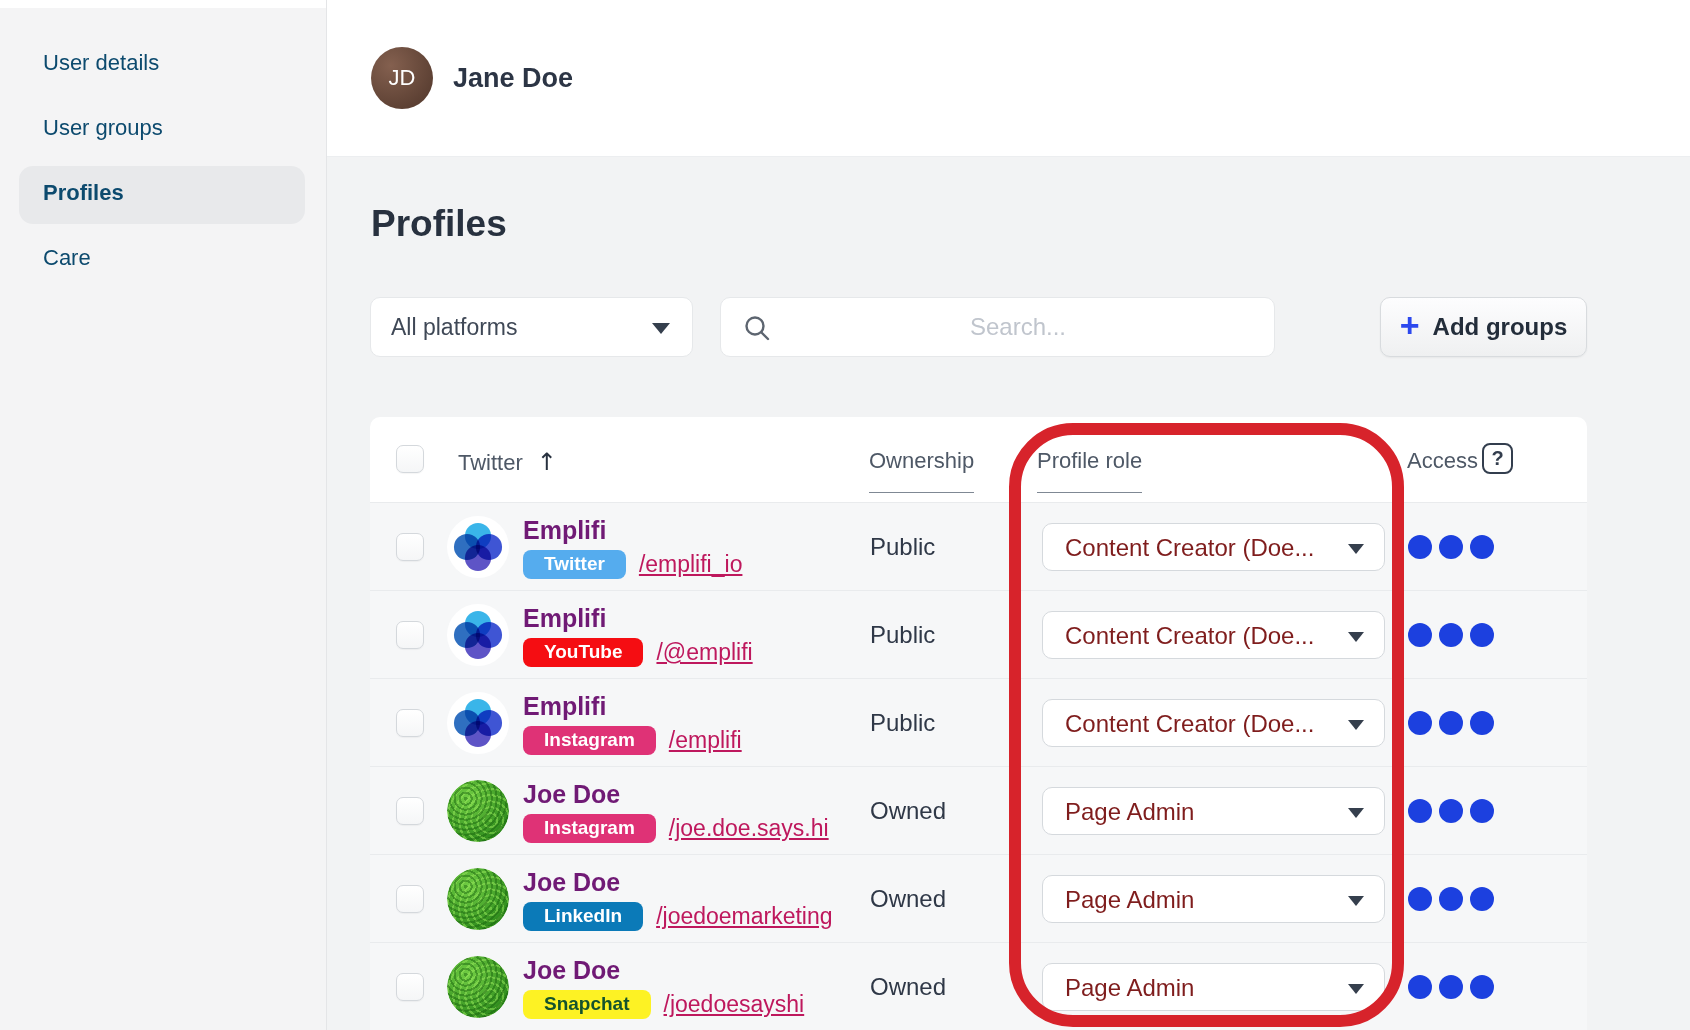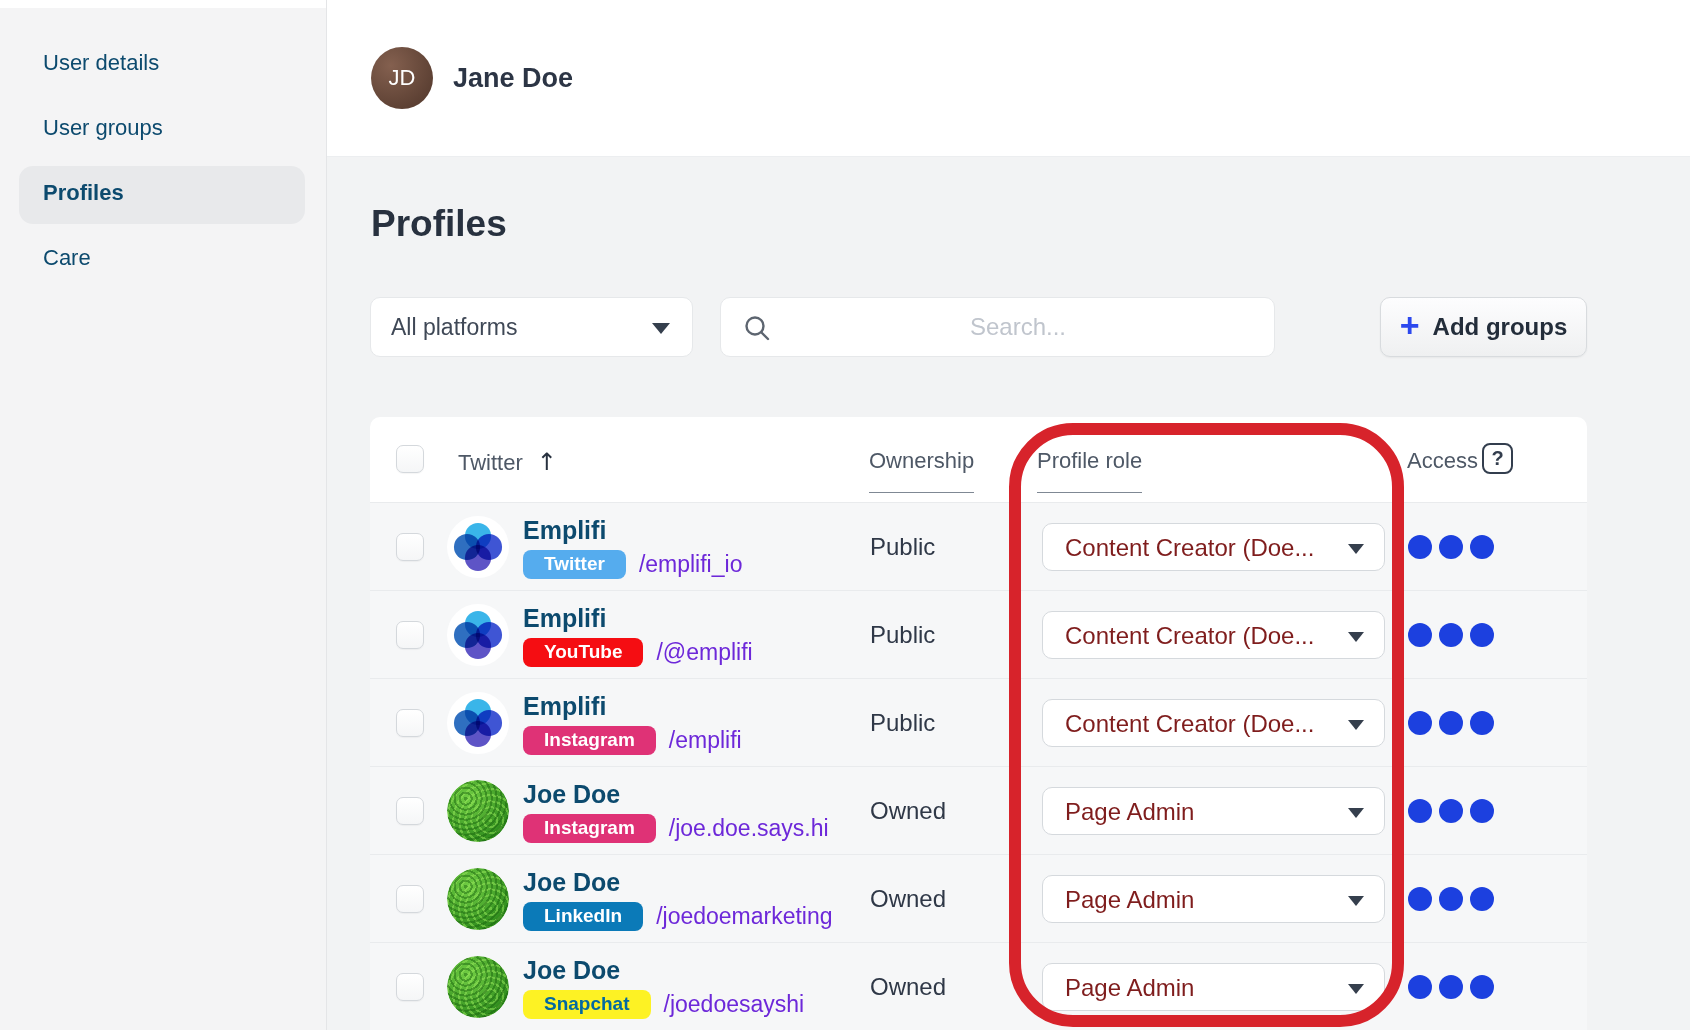--- a/index.html
+++ b/index.html
@@ -58,24 +58,24 @@
   .rows { position:absolute; left:0; top:85px; width:100%; }
   .row { position:relative; width:100%; height:88px; background:#f6f7f8; border-top:1px solid #e9ebed; }
   .row .checkbox { top:30px; }
   .row-avatar { position:absolute; left:77px; top:13px; width:62px; height:62px; border-radius:50%; background:#fff; overflow:hidden; }
   .row-avatar svg { position:absolute; left:4px; top:4px; isolation:isolate; }
   .green-ava { position:absolute; left:0; top:0; width:62px; height:62px; border-radius:50%;
        background:
          repeating-radial-gradient(circle at 30% 30%, rgba(23,97,13,.45) 0 2px, transparent 2px 5px),
          repeating-radial-gradient(circle at 70% 65%, rgba(150,230,90,.5) 0 2px, transparent 2px 6px),
          radial-gradient(circle at 35% 30%, #72ce44, #2f8c1d 75%); }
-  .p-name { position:absolute; left:153px; top:13px; font-size:25px; font-weight:bold; color:#0c4a6e; white-space:nowrap; }
+  .p-name { position:absolute; left:153px; top:13px; font-size:25px; font-weight:bold; color:#701a75; white-space:nowrap; }
   .p-sub { position:absolute; left:153px; top:47px; display:flex; align-items:center; }
   .badge { font-size:19px; font-weight:bold; padding:3px 21px 4px; border-radius:8px; white-space:nowrap; }
-  .handle { font-size:23px; color:#6d28d9; margin-left:13px; white-space:nowrap; }
+  .handle { font-size:23px; color:#be185d; margin-left:13px; white-space:nowrap;text-decoration:underline; }
   .own { position:absolute; left:500px; top:30px; font-size:24px; color:#2f3847; }
   .role-dd { position:absolute; left:672px; top:20px; width:343px; height:48px; background:#fff; border:1px solid #d5d9dd;
              border-radius:10px; cursor:pointer; }
   .role-dd .lbl { position:absolute; left:22px; top:10px; font-size:24px; color:#7f1d1d; white-space:nowrap; }
   .role-dd .caret-down { right:20px; top:20px; border-left-width:8px; border-right-width:8px; border-top-width:10px; }
   .dots { position:absolute; left:1038px; top:32px; display:flex; gap:7px; }
   .dot { width:24px; height:24px; border-radius:50%; background:#1c40df; }
 
   
   .annotation { position:absolute; left:1009px; top:423px; width:395px; height:604px;
@@ -257,21 +257,21 @@
         </span>
   </div>
       <div class="row">
     <span class="checkbox"></span>
     <span class="row-avatar">
 
       <span class="green-ava"></span>
     </span>
     <span class="p-name">Joe Doe</span>
     <span class="p-sub">
-      <span class="badge" style="background: rgb(253, 242, 36); color: #0369a1;">Snapchat</span>
+      <span class="badge" style="background: rgb(253, 242, 36); color: #14532d;">Snapchat</span>
       <span class="handle">/joedoesayshi</span>
     </span>
     <span class="own">Owned</span>
     <span class="role-dd">
       <span class="lbl">Page Admin</span>
       <span class="caret-down"></span>
     </span>
     <span class="dots">
           <span class="dot" style="background: rgb(28, 64, 223);"></span>
           <span class="dot" style="background: rgb(28, 64, 223);"></span>

